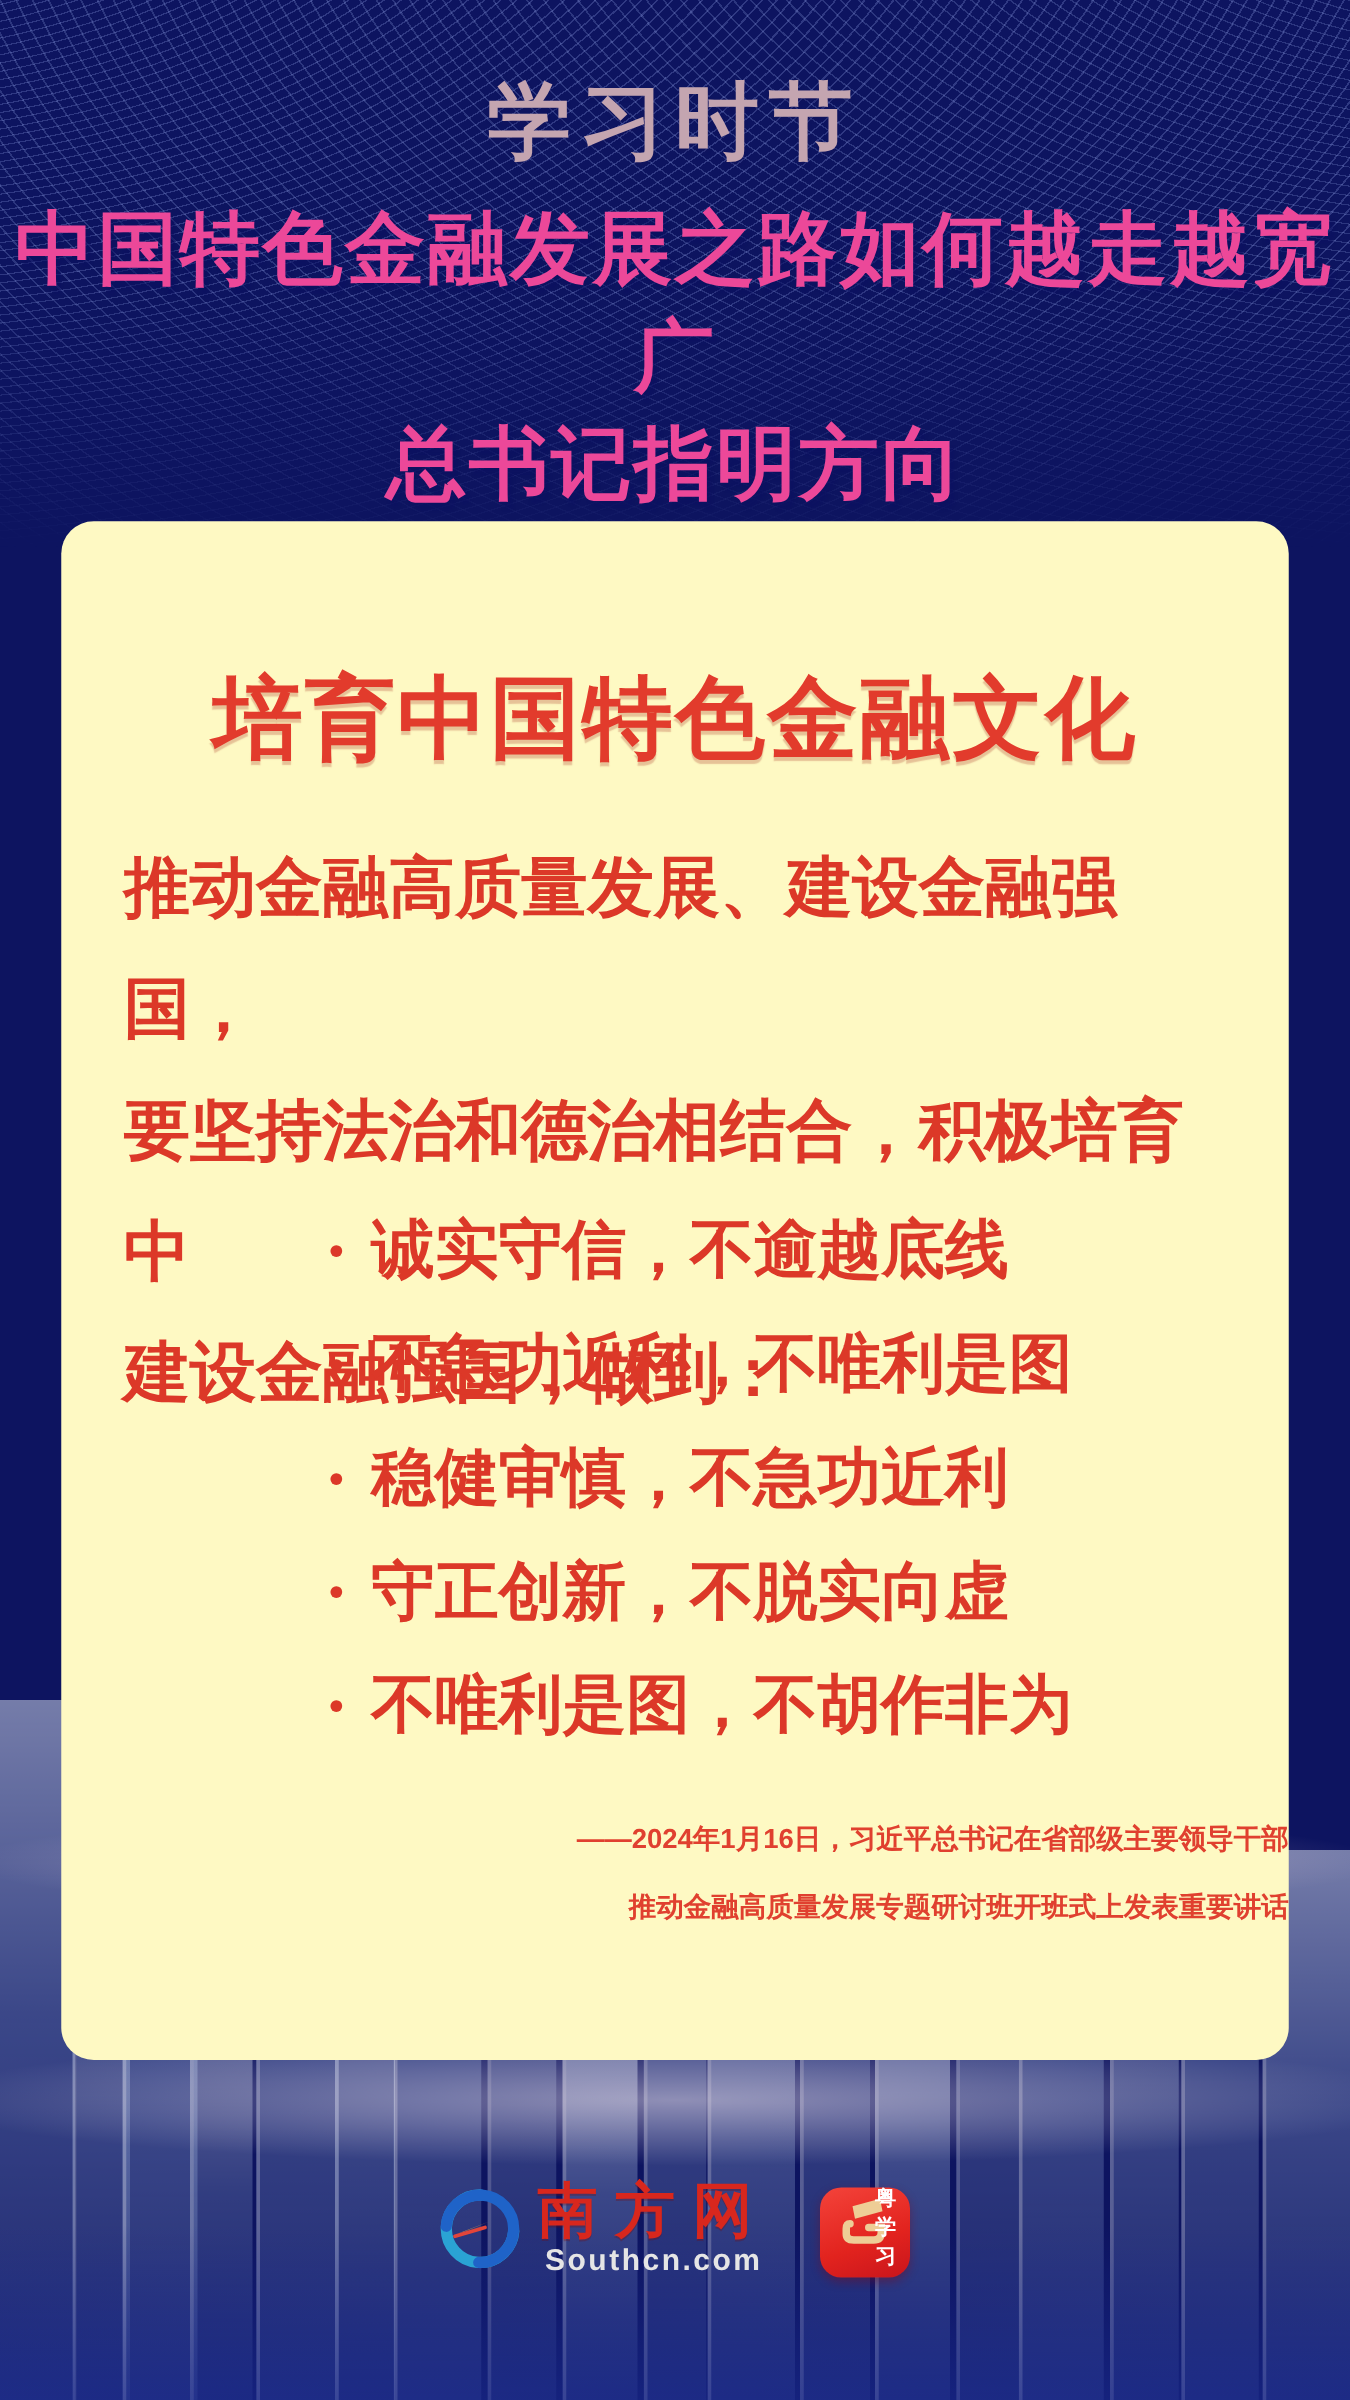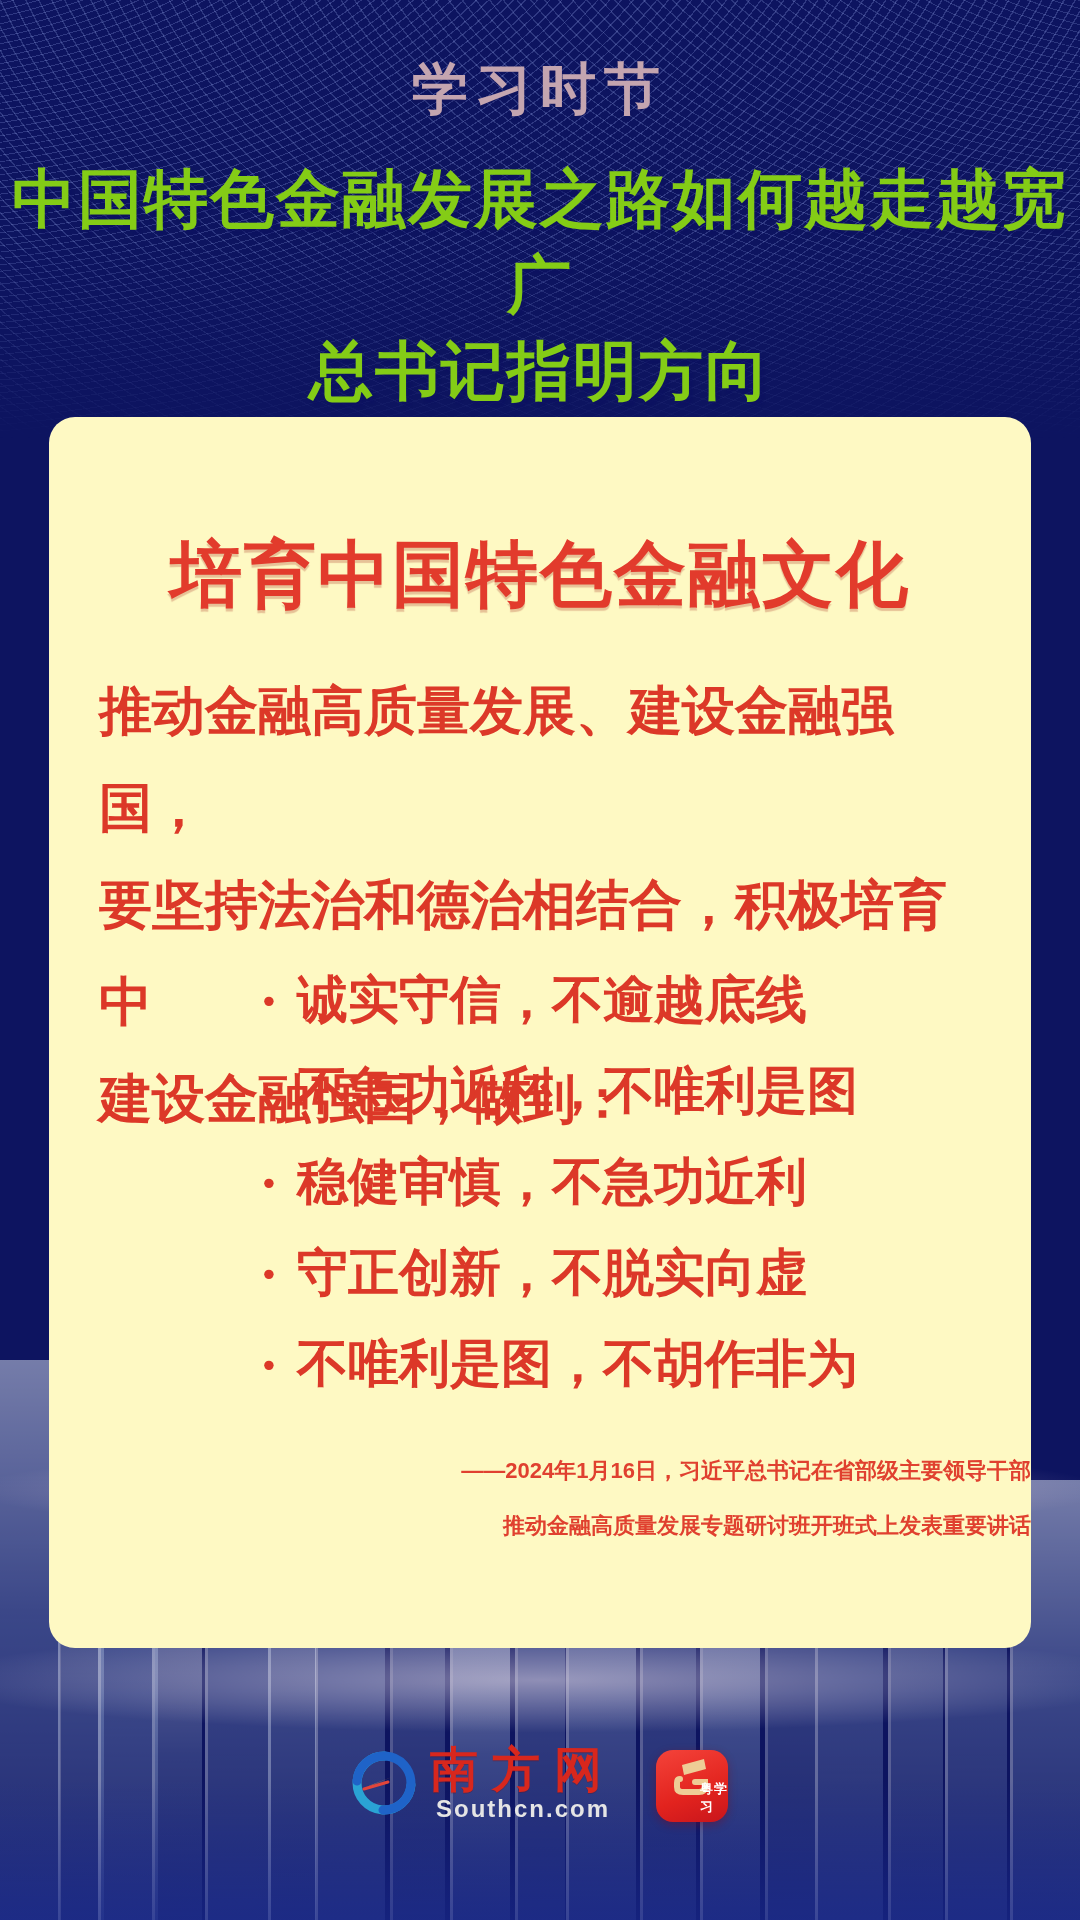--- a/index.html
+++ b/index.html
@@ -18,26 +18,26 @@
       repeating-radial-gradient(ellipse 1500px 900px at -15% -55%,
         rgba(160,180,255,0) 0 9px, rgba(170,190,255,0.22) 9px 10.5px),
       repeating-radial-gradient(ellipse 1700px 1000px at 115% -45%,
         rgba(160,180,255,0) 0 11px, rgba(170,190,255,0.20) 11px 12.5px);
     -webkit-mask-image:linear-gradient(180deg,#000 50%,transparent 100%);
     mask-image:linear-gradient(180deg,#000 50%,transparent 100%);
   }
   .brand-logo{
     position:absolute;top:52px;left:0;width:100%;text-align:center;
     font-family:"Liberation Serif",serif;font-weight:700;
-    font-size:56px;letter-spacing:8px;color:#c4a5b0;
+    font-size:67px;letter-spacing:8px;color:#c4a5b0;
     text-shadow:0 2px 3px rgba(20,20,90,.4);
   }
   .headline{
     position:absolute;top:156px;left:0;width:100%;text-align:center;
-    color:#84cc16;font-weight:900;font-size:64px;line-height:86px;
+    color:#ec4899;font-weight:900;font-size:64px;line-height:86px;
     letter-spacing:2px;
     text-shadow:4px 5px 2px rgba(12,16,96,.6);
   }
   
   .city{position:absolute;left:0;top:1280px;width:1080px;height:640px;}
   .bld{
     position:absolute;bottom:0;border-radius:3px 3px 0 0;
     background:linear-gradient(180deg,rgba(238,246,255,.92) 0%,
       rgba(180,206,242,.55) 45%, rgba(140,165,225,.28) 100%);
     box-shadow:inset 3px 0 0 rgba(255,255,255,.55);
@@ -91,21 +91,21 @@
     font-weight:700;font-size:24px;letter-spacing:2px;color:#e5e5e5;line-height:26px;
   }
   .yuexuexi{
     position:relative;width:72px;height:72px;border-radius:17px;
     background:linear-gradient(160deg,#f4433a 0%,#e2231e 60%,#c8151c 100%);
     box-shadow:0 3px 8px rgba(120,10,30,.45);
     display:flex;flex-direction:column;align-items:center;justify-content:flex-end;
   }
   .yue-glyph{position:absolute;top:7px;left:50%;transform:translateX(-50%);}
   .yue-name{
-    position:relative;color:#ffffff;font-weight:700;font-size:13px;
+    position:relative;color:#ffffff;font-weight:700;font-size:17px;
     letter-spacing:1px;margin-bottom:6px;margin-left:44px;
   }
 </style>
 </head>
 <body>
 
 <div class="poster">
 
   <div class="waves"></div>
 

